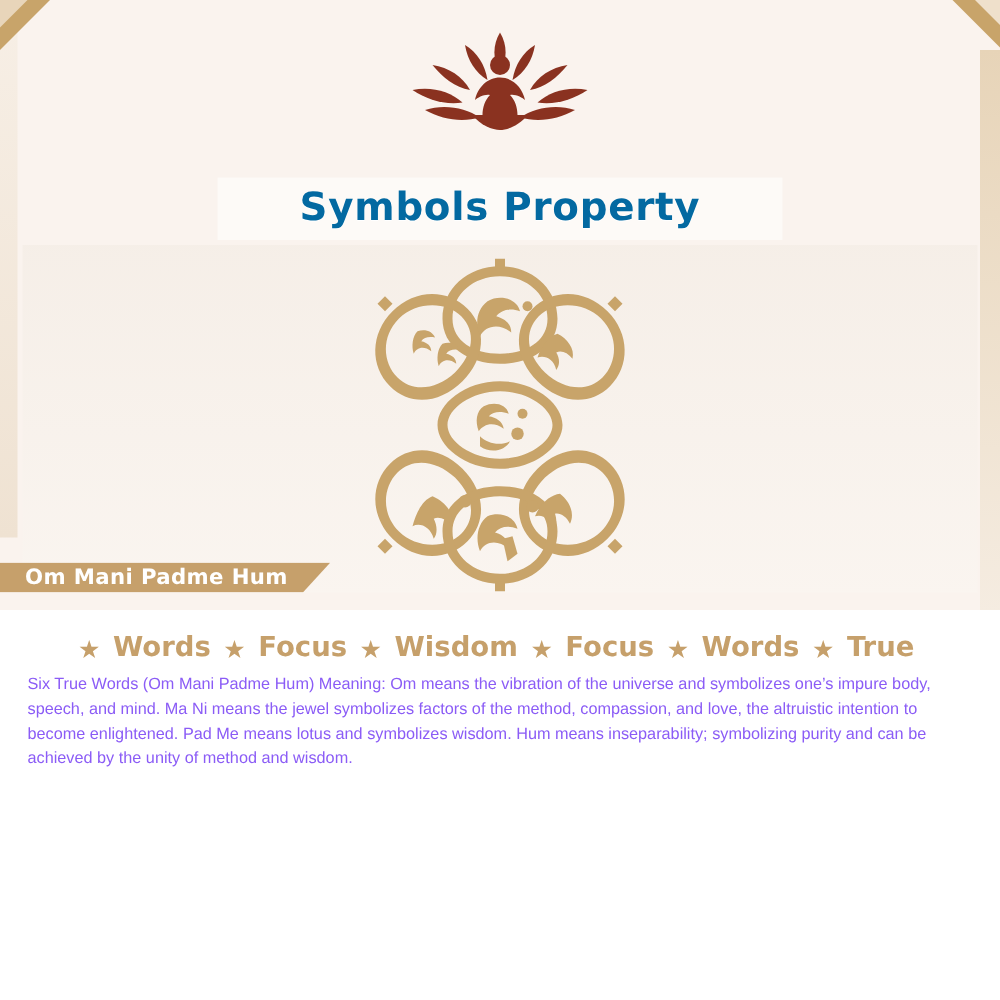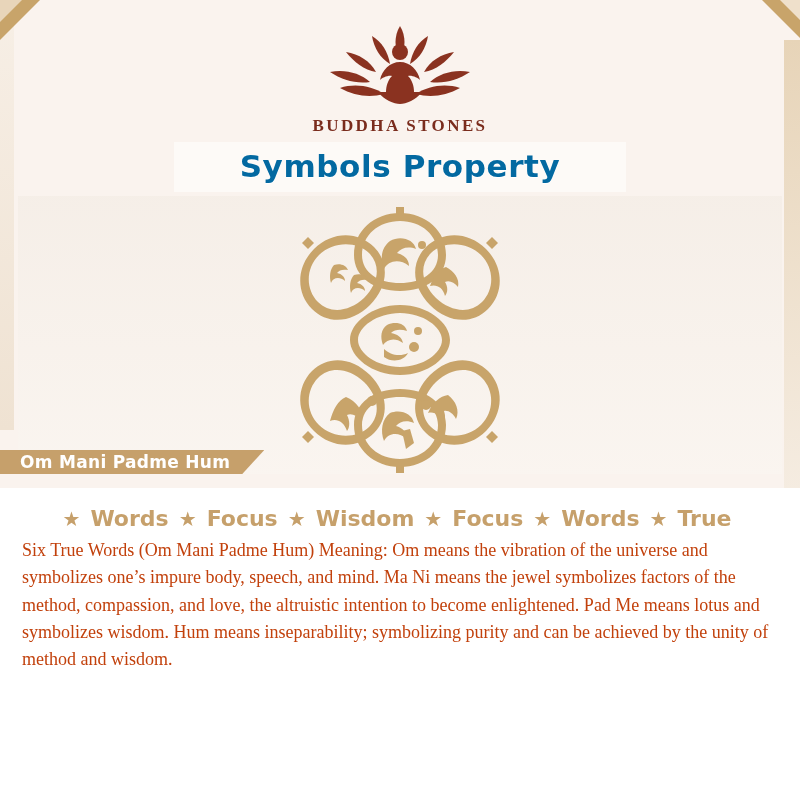--- a/index.html
+++ b/index.html
@@ -168,24 +168,24 @@
     padding: 0 6px;
     white-space: nowrap;
   }
   .star {
     font-size: 20px;
     color: #c6a06b;
     line-height: 1;
   }
   .body-text {
     padding: 6px 22px 0 22px;
-    font-size: 18px;
+    font-size: 13px;
     line-height: 1.52;
-    color: #c2410c;
-    font-family: Liberation Serif, serif;
+    color: #8b5cf6;
+    font-family: Liberation Sans, sans-serif;
   }
   .body-text p { margin: 0; }
   .body-text p + p { margin-top: 2px; }
 </style>
 </head>
 <body>
 
 <div class="page">
 
   <div class="edge-left"></div>
@@ -210,21 +210,20 @@
         <path d="M30 70 C44 78 60 80 74 76 C62 68 45 65 30 70 Z"></path>
         <path d="M150 70 C135 65 118 68 106 76 C120 80 136 78 150 70 Z"></path>
       </g>
       <g fill="#8a3220">
 
         <circle cx="90" cy="34" r="8"></circle>
         <path d="M90 44 C80 44 72 52 70 62 C72 60 78 57 82 58 C78 62 76 68 76 74 L104 74 C104 68 102 62 98 58 C102 57 108 60 110 62 C108 52 100 44 90 44 Z"></path>
         <path d="M68 74 C74 82 84 86 90 86 C96 86 106 82 112 74 Z"></path>
       </g>
     </svg>
-    <div class="brand">BUDDHA STONES</div>
   </div>
 
   <div class="title-band"></div>
   <div class="title">Symbols Property</div>
 
   <div class="art-area"></div>
   <svg class="mandala" width="300" height="270" viewBox="0 0 300 270">
     <g fill="#c8a46a">
 
       <path d="M150 8 C176 8 196 26 196 50 C196 72 176 86 150 86 C124 86 104 72 104 50 C104 26 124 8 150 8 Z M150 16 C129 16 112 30 112 50 C112 68 129 78 150 78 C171 78 188 68 188 50 C188 30 171 16 150 16 Z"></path>

